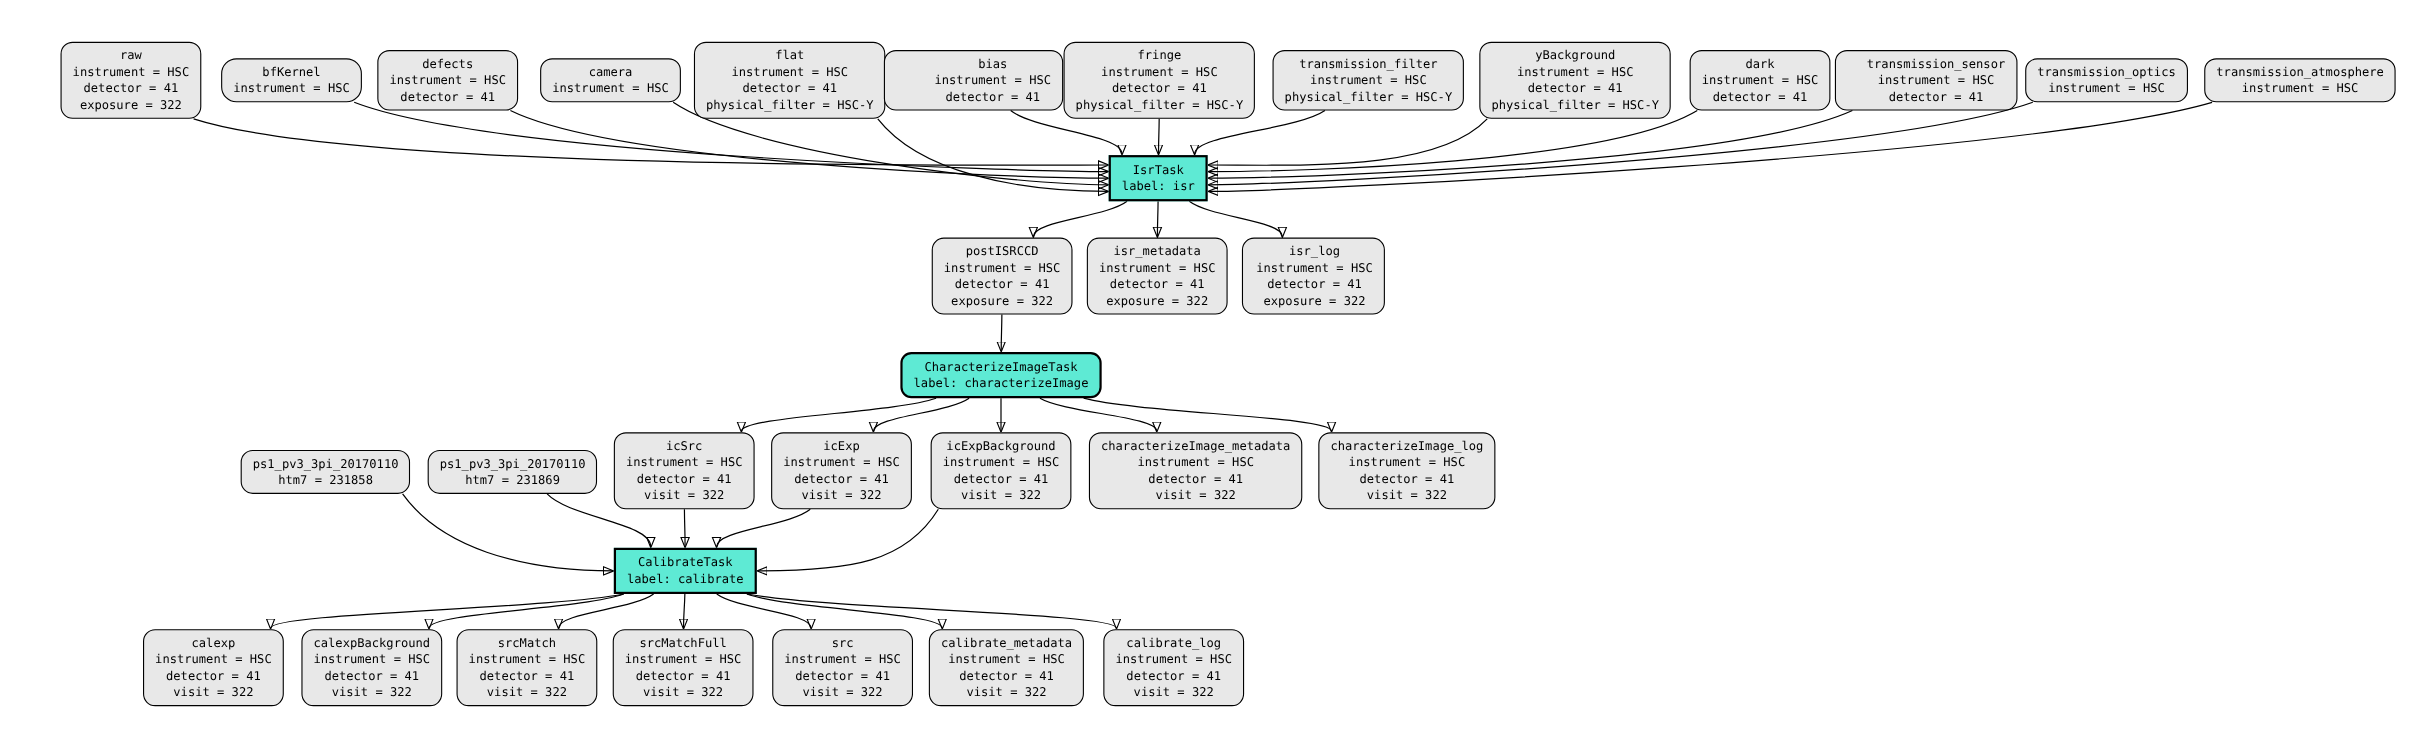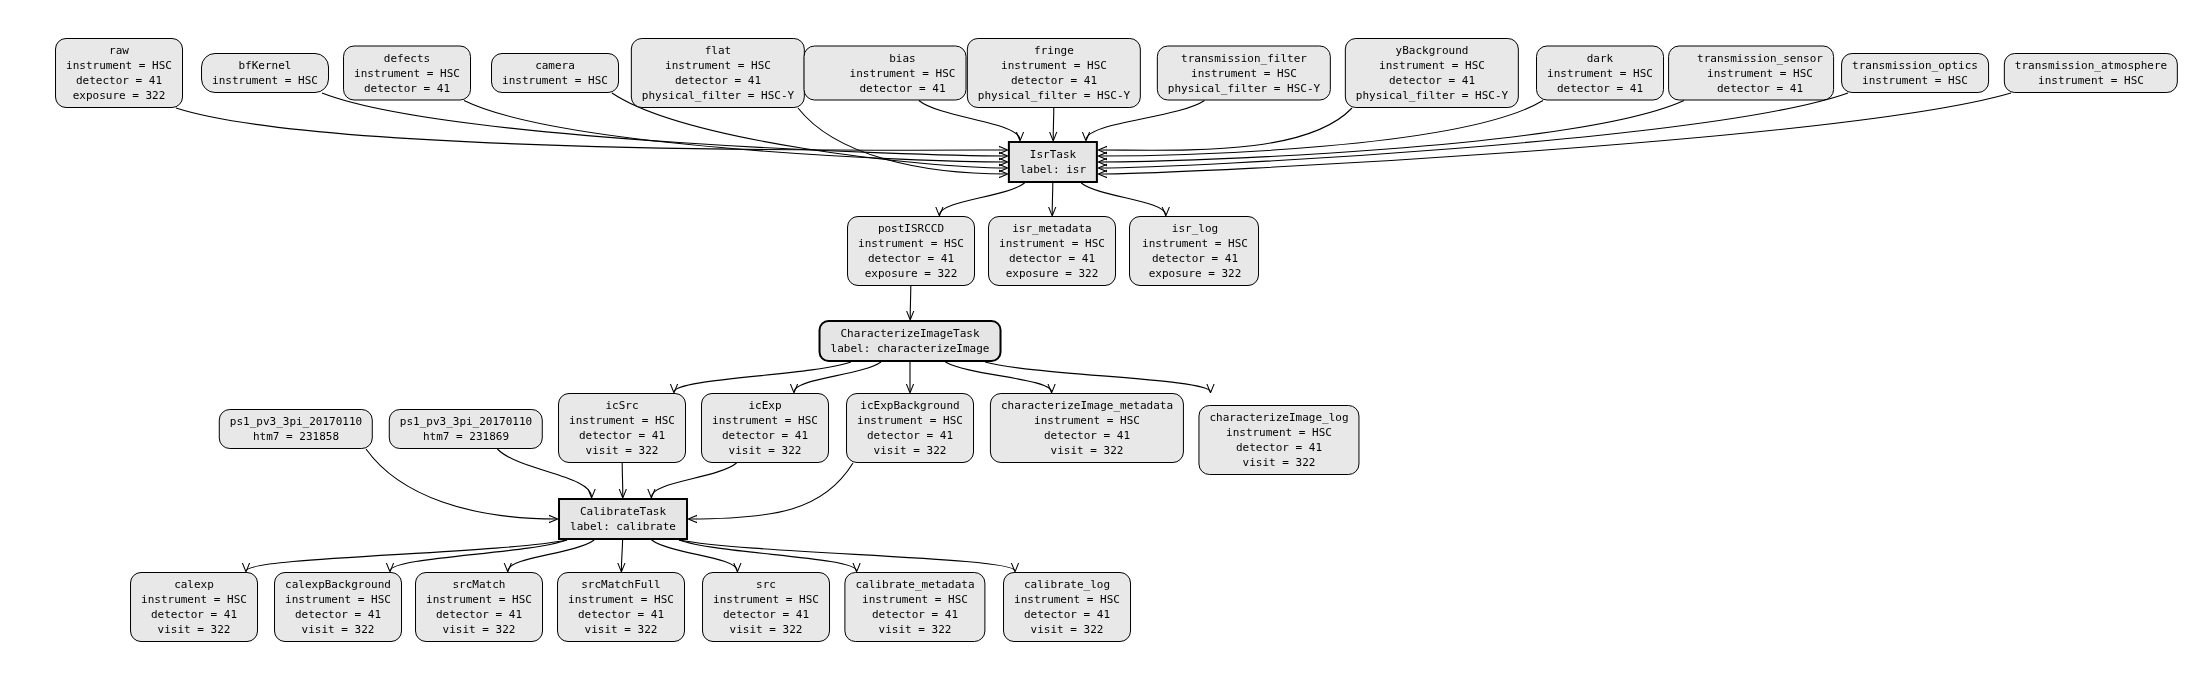--- a/index.html
+++ b/index.html
@@ -31,21 +31,21 @@
     border-radius: 11px;
     padding: 4px 10px;
     text-align: center;
     color: #000000;
     font-size: 11px;
     line-height: 15px;
     white-space: nowrap;
     z-index: 2;
   }
   .node.task {
-    background: #e5e5e5;
+    background: #5eead4;
     border: 2px solid #000000;
     border-radius: 0;
   }
   .node-label, .node-attr { pointer-events: none; }
 </style>
 </head>
 <body>
 
 <div id="canvas">
   <svg id="edges" xmlns="http://www.w3.org/2000/svg" width="2199" height="682" viewBox="0 0 2199 682">
@@ -208,21 +208,21 @@
         <div class="node-attr">instrument = HSC</div>
         <div class="node-attr">detector = 41</div>
         <div class="node-attr">visit = 322</div>
       </div>
       <div class="node dataset" style="left: 1067px; top: 428px;">
         <div class="node-label">characterizeImage_metadata</div>
         <div class="node-attr">instrument = HSC</div>
         <div class="node-attr">detector = 41</div>
         <div class="node-attr">visit = 322</div>
       </div>
-      <div class="node dataset" style="left: 1259px; top: 440px;">
+      <div class="node dataset" style="left: 1259px; top: 428px;">
         <div class="node-label">characterizeImage_log</div>
         <div class="node-attr">instrument = HSC</div>
         <div class="node-attr">detector = 41</div>
         <div class="node-attr">visit = 322</div>
       </div>
       <div class="node task" style="left: 603px; top: 519px;">
         <div class="node-label">CalibrateTask</div>
         <div class="node-attr">label: calibrate</div>
       </div>
       <div class="node dataset" style="left: 174px; top: 607px;">

